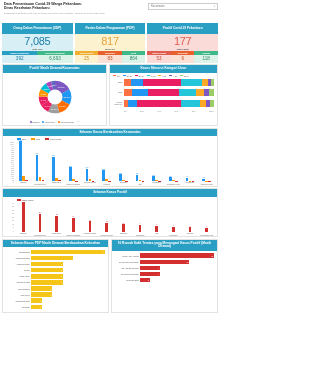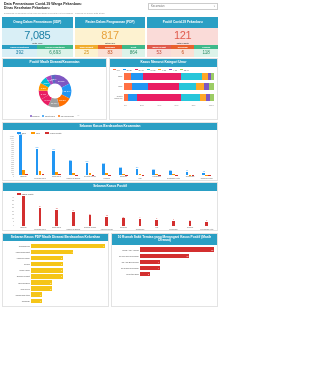--- a/index.html
+++ b/index.html
@@ -19,21 +19,21 @@
   .hdr-sub { font-size:3.4px; font-weight:bold; color:#222; line-height:4.2px; }
   .hdr-note { font-size:2.1px; color:#9a9a9a; line-height:3px; margin-top:1px; }
   .filter-box {
     width:70px; height:7px; border:0.4px solid #ccc; background:#fff;
     display:flex; align-items:center; justify-content:space-between;
     padding:0 2px; font-size:2.7px; color:#777; margin-top:1px;
   }
   .caret { font-size:2.4px; color:#999; }
 
   
-  .kpi-row { display:flex; gap:2px; margin-top:1px; }
+  .kpi-row { display:flex; gap:2px; margin-top:7px; }
   .kpi { flex:1; display:flex; flex-direction:column; }
   .kpi-head {
     text-align:center; font-size:3.1px; font-weight:bold; color:#fff;
     padding:2px 1px; line-height:3.6px; height:11px;
     display:flex; align-items:center; justify-content:center;
   }
   .kpi-body { text-align:center; padding:1px 0 1.5px; }
   .kpi-val { font-size:11px; font-weight:300; line-height:12px; letter-spacing:-0.3px; }
   .kpi-lbl { font-size:2.2px; font-weight:bold; color:#555; margin-top:0.5px; }
   .kpi-c1 .kpi-head { background:#2a9fc4; }
@@ -156,21 +156,21 @@
         <div class="sub-cell">
           <div class="sub-head" style="background:#3fb98a">Sehat</div>
           <div class="sub-num" style="background:#dcf3e9;color:#2e8f6a">864</div>
         </div>
       </div>
     </div>
 
     <div class="kpi kpi-c3">
       <div class="kpi-head">Positif Covid-19 Pekanbaru</div>
       <div class="kpi-body">
-        <div class="kpi-val">121</div>
+        <div class="kpi-val">177</div>
         <div class="kpi-lbl">Total Positif</div>
       </div>
       <div class="sub-row">
         <div class="sub-cell">
           <div class="sub-head" style="background:#e05c4e">Masih Dirawat</div>
           <div class="sub-num" style="background:#fadbd8;color:#c4463a">53</div>
         </div>
         <div class="sub-cell">
           <div class="sub-head" style="background:#e8612d">Meninggal</div>
           <div class="sub-num" style="background:#fbe0d5;color:#c44f20">6</div>

